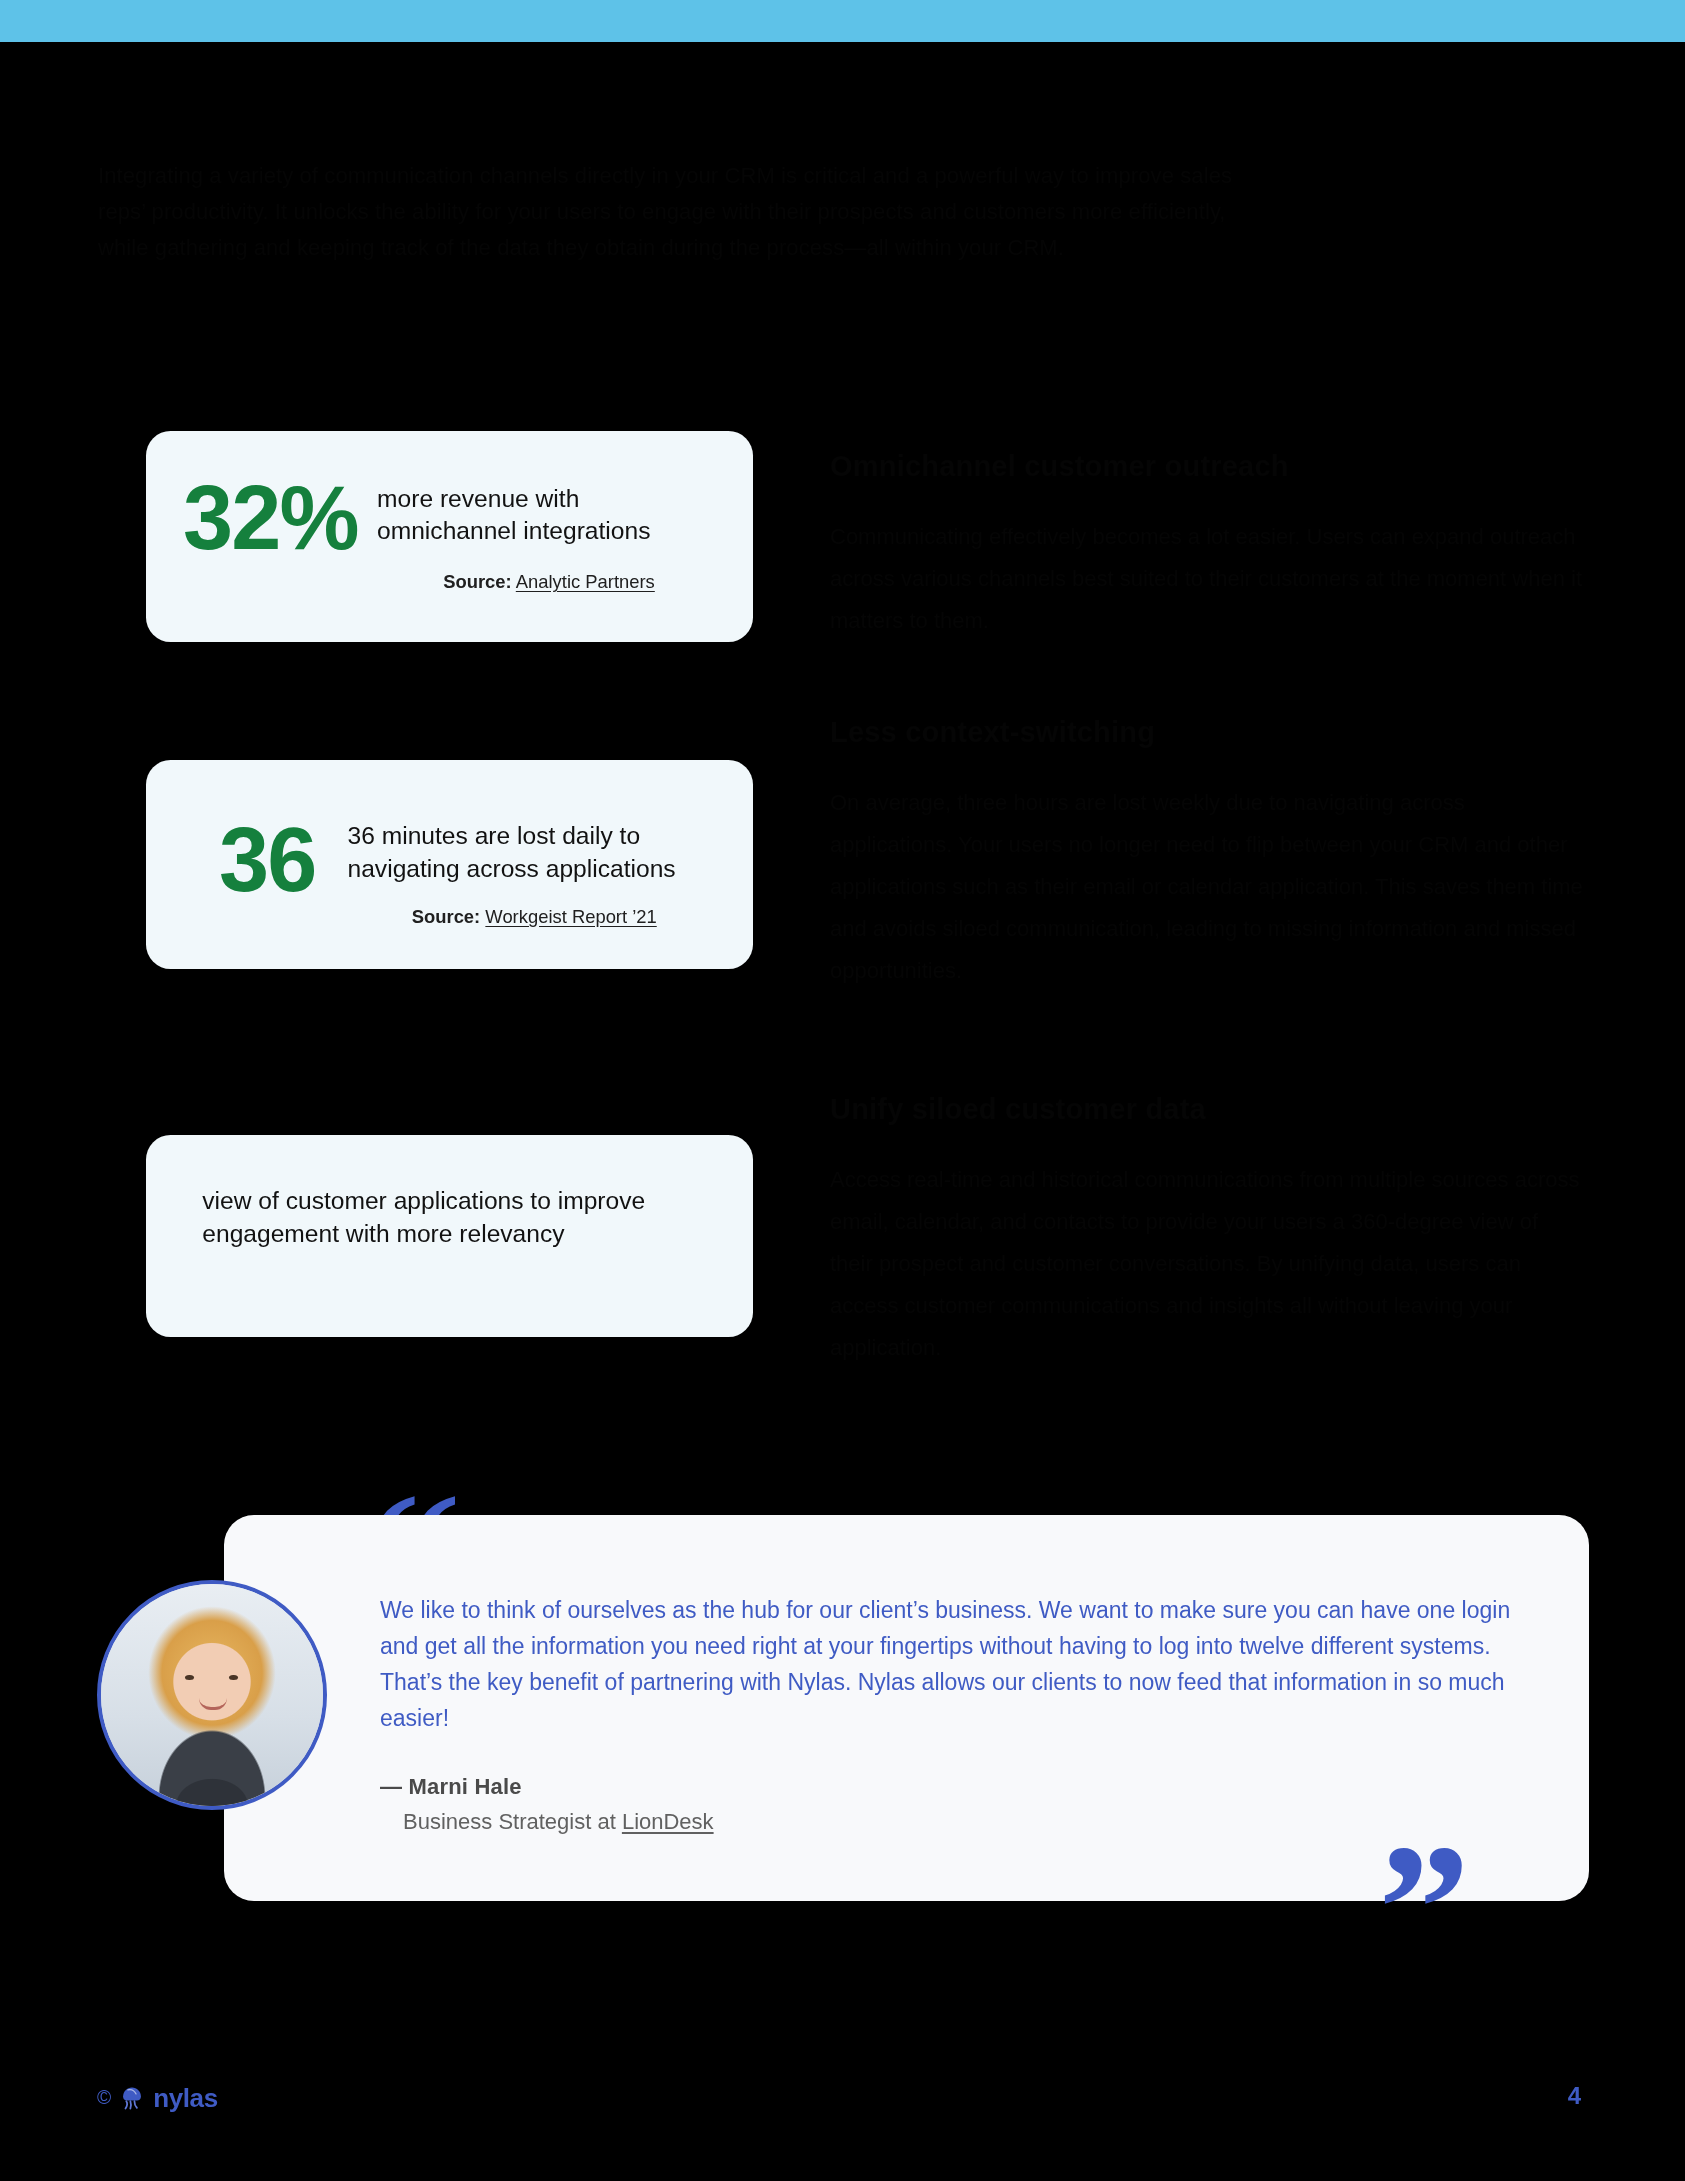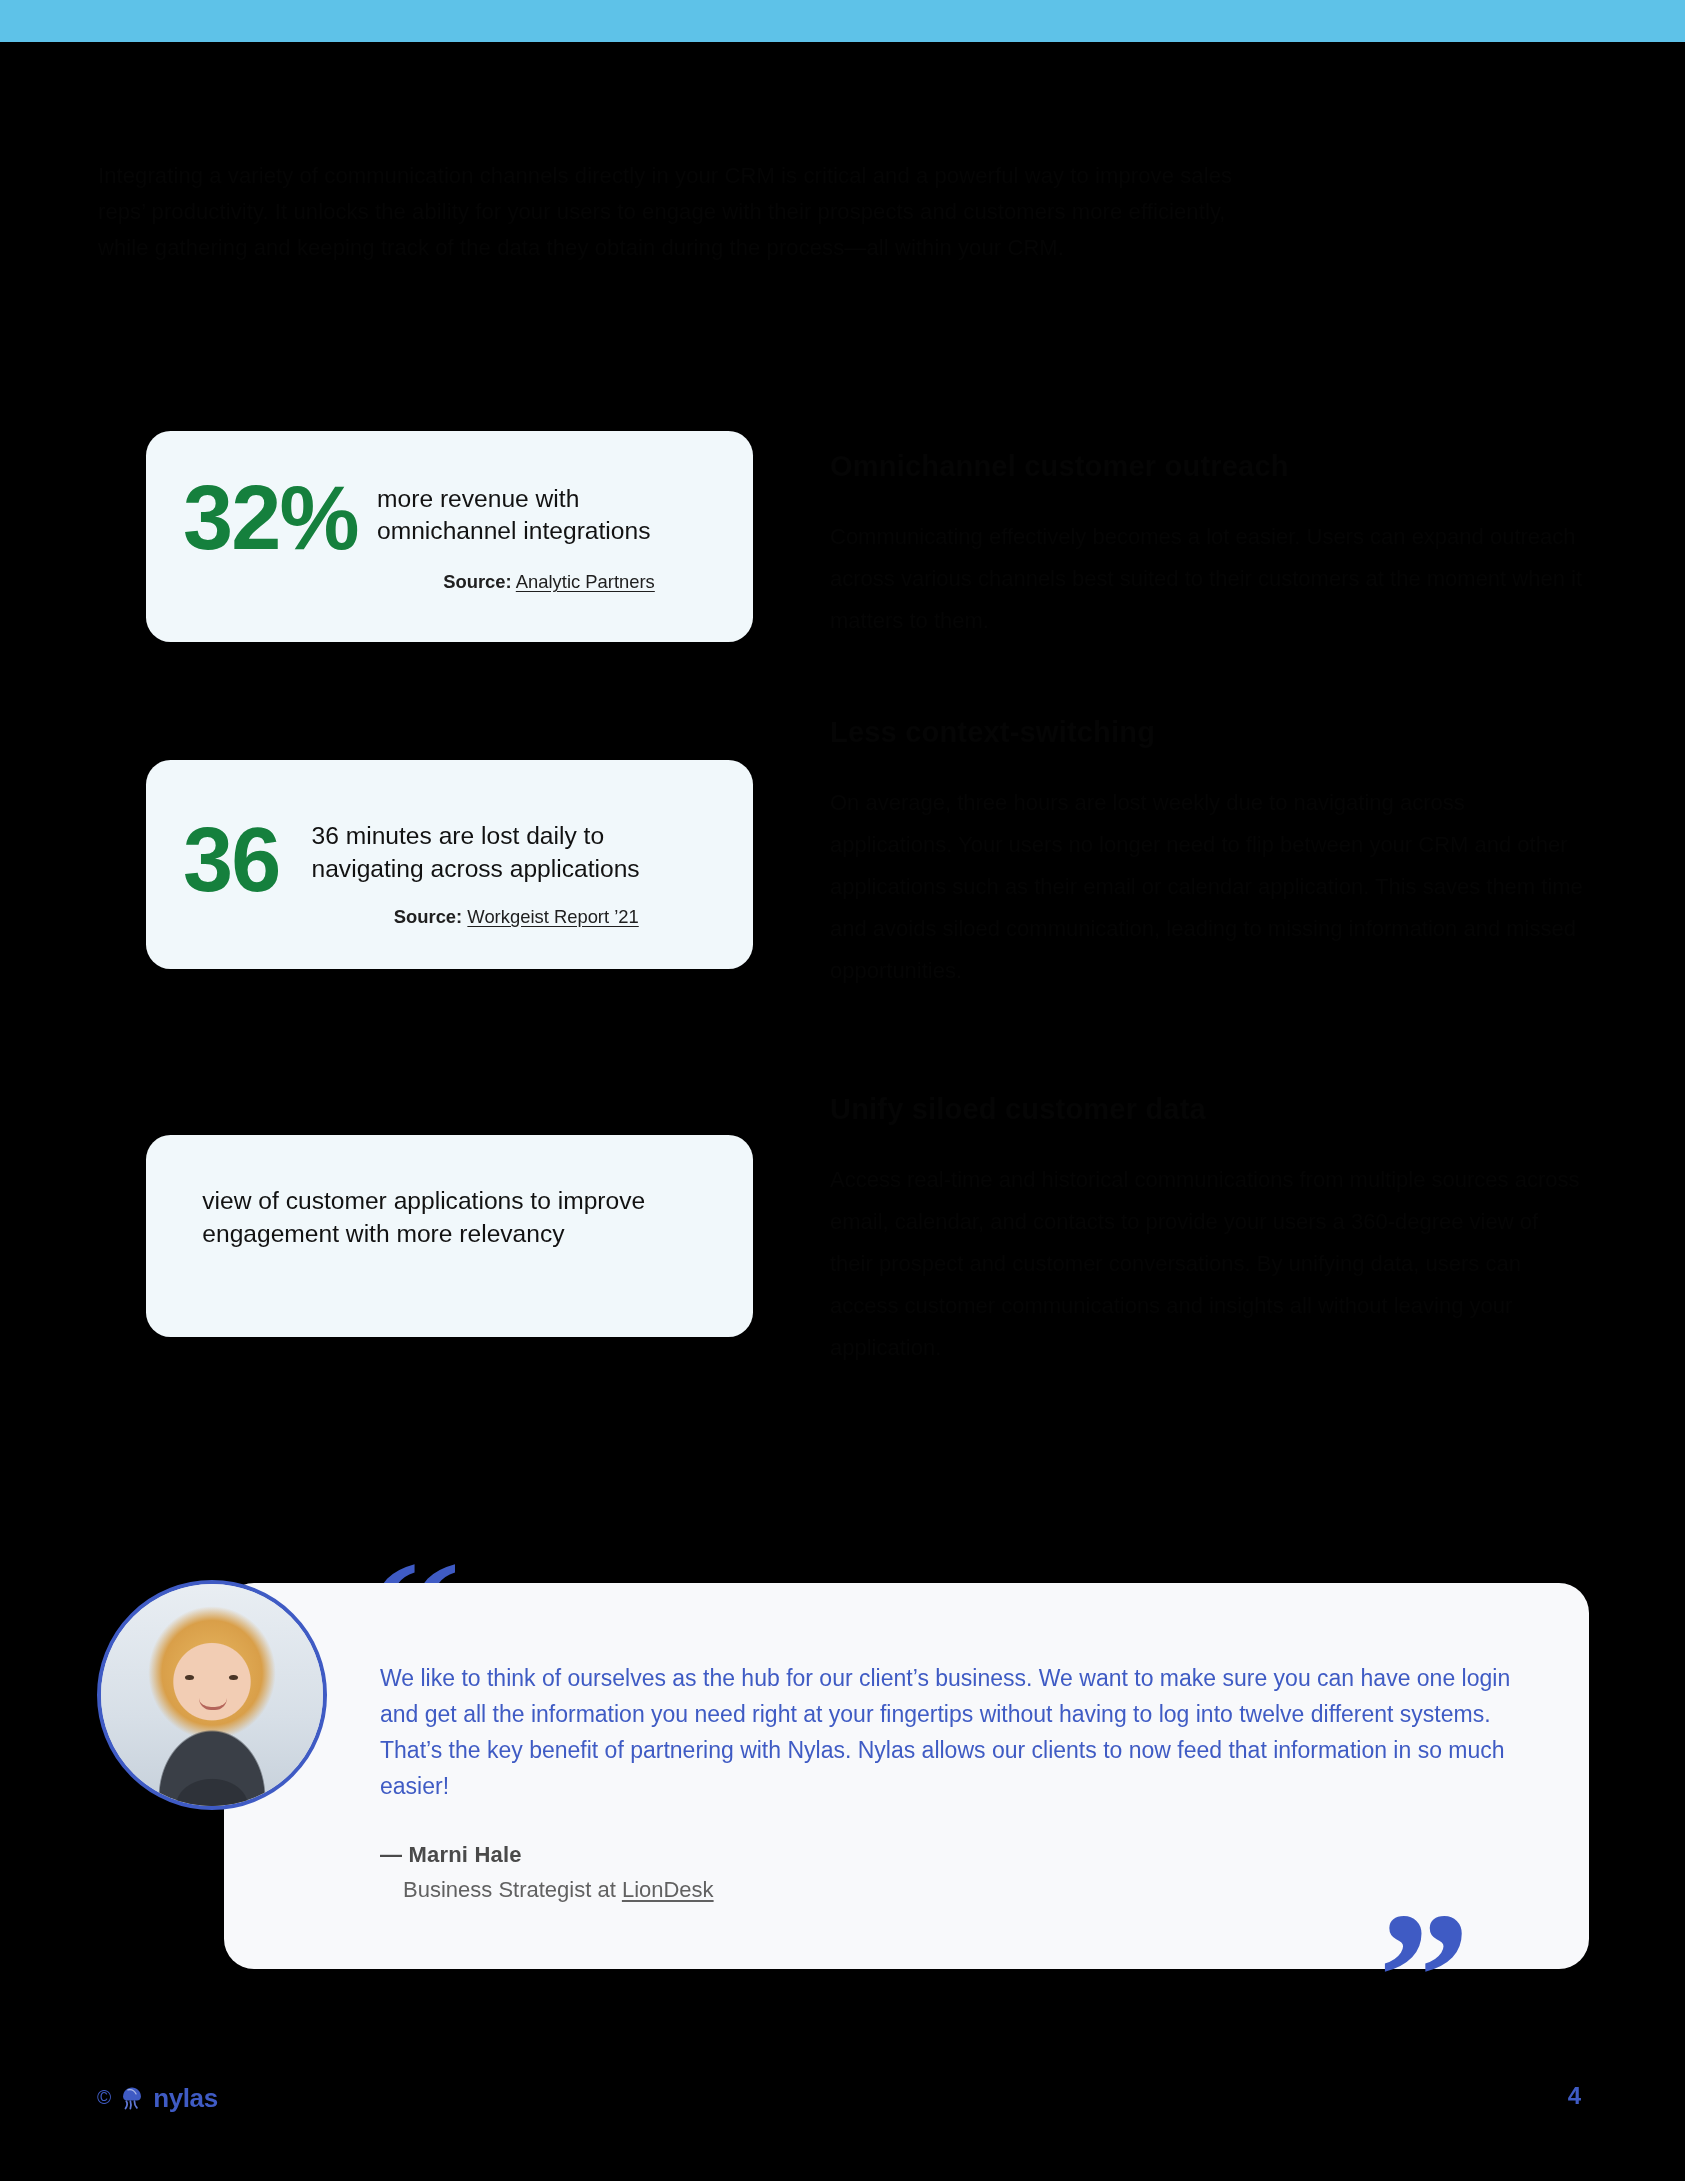--- a/index.html
+++ b/index.html
@@ -83,21 +83,21 @@
   .stat-card.c3 { top: 722px; height: 202px; }
 
   .stat-number {
     color: #15803d;
     font-weight: 700;
     line-height: 0.95;
     white-space: nowrap;
     letter-spacing: -1.8px;
   }
   .c1 .stat-number { font-size: 90px; padding-top: 19.3px; }
-  .c2 .stat-number { font-size: 90px; padding-top: 32px; }
+  .c2 .stat-number { font-size: 90px; padding-top: 32px; margin-left: 36px; }
   .c3 .stat-number { font-size: 90px; padding-top: 19.3px; }
 
   .stat-number .deg {
     font-size: 54px;
     vertical-align: super;
     line-height: 1;
     letter-spacing: 0;
   }
 
   .stat-body {
@@ -146,21 +146,21 @@
     margin-top: 33px;
     font-size: 22px;
     line-height: 42px;
     color: #050505;
   }
 
   
   .quote-wrap {
     position: absolute;
     left: 0;
-    top: 1508px;
+    top: 1440px;
     width: 1654px;
     height: 544px;
   }
 
   .quote-mark-open {
     position: absolute;
     left: 369px;
     top: 24.6px;
     font-family: "Liberation Serif", serif;
     font-size: 184px;

